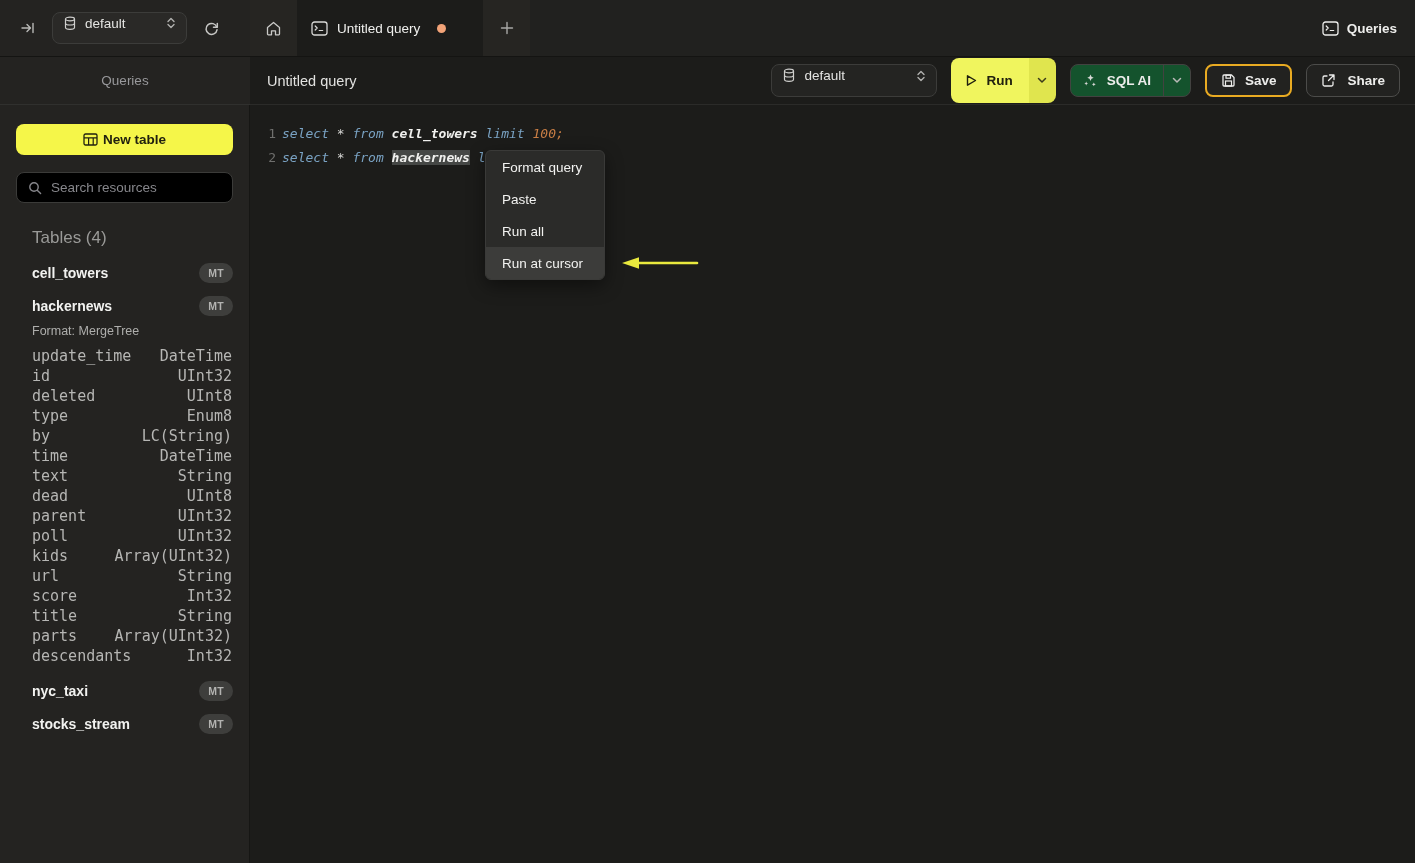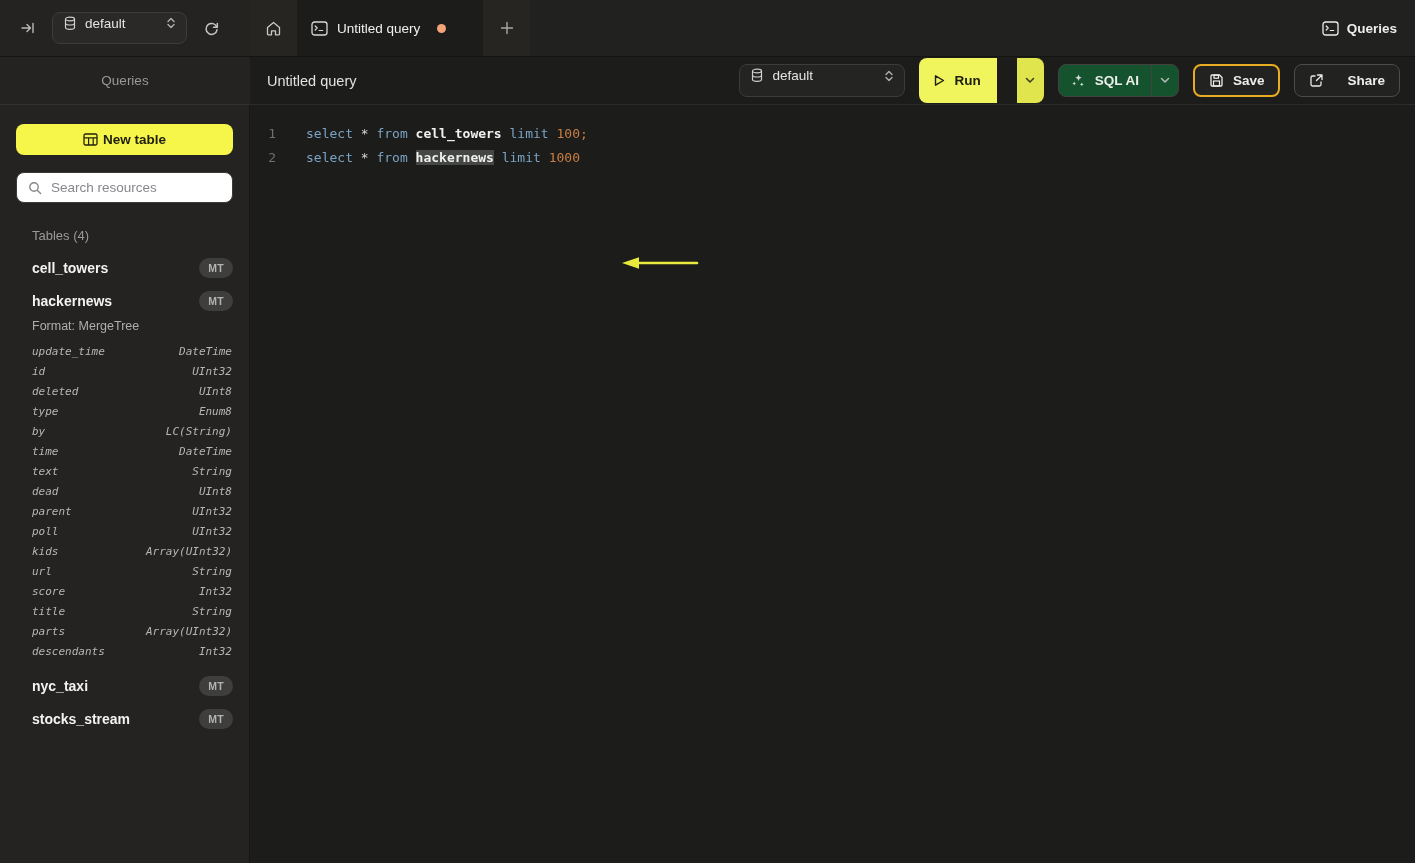--- a/index.html
+++ b/index.html
@@ -26,51 +26,51 @@
   .subbar { position:absolute; top:57px; left:0; width:1415px; height:48px; display:flex; }
   .subbar-left { width:250px; background:#242321; display:flex; border-bottom:1px solid #30302e; position:relative; }
   .side-tab { flex:1; display:flex; align-items:center; justify-content:center; font-size:13.5px; cursor:pointer; position:relative; }
   .side-tab.active { color:#ffffff; font-weight:600; }
   .side-tab.inactive { color:#98989b; }
   .side-tab.active::after { content:""; position:absolute; left:0; right:0; bottom:-1px; height:3px; background:#f5f649; }
   .subbar-main { flex:1; background:#1c1c1a; border-bottom:1px solid #2b2b29; display:flex; align-items:center; padding:0 15px 0 17px; gap:14px; }
   .query-title { font-size:14.5px; color:#e2e2e0; flex:1; }
   .subbar-main .select-box { width:166px; background:#242422; height:33px; }
 
-  .run-group { display:flex; height:45px; border-radius:8px; overflow:hidden; cursor:pointer;gap:20px; }
+  .run-group { display:flex; height:45px; border-radius:8px; overflow:hidden; cursor:pointer; }
   .run-main { display:flex; align-items:center; gap:9px; padding:0 16px 0 14px; background:#f0f55e; color:#20200f; font-size:13.5px; font-weight:600; }
   .run-caret { width:27px; display:flex; align-items:center; justify-content:center; background:#e0e54e; color:#3b3b1a; }
 
   .pill-btn { height:33px; display:flex; align-items:center; border:1px solid #424240; border-radius:8px; background:#14532d; cursor:pointer; font-size:13.5px; color:#ededeb; }
   .sqlai-left { display:flex; align-items:center; gap:9px; padding:0 12px; font-weight:600; }
   .sqlai-caret { width:27px; align-self:stretch; display:flex; align-items:center; justify-content:center; border-left:1px solid #424240; color:#b9b9b7; }
   .save-btn { gap:9px; padding:0 14px; border:2px solid #e9ab22; background:#222220; font-weight:600;text-align:right; }
-  .share-btn { gap:23px; padding:0 14px; border:1px solid #4c4c4a; background:#222220; font-weight:600; }
+  .share-btn { gap:11px; padding:0 14px; border:1px solid #4c4c4a; background:#222220; font-weight:600; }
 
   
   .sidebar { position:absolute; top:105px; left:0; width:250px; height:758px; background:#242321; border-right:1px solid #161614; overflow:hidden; }
   .new-table-btn { margin:19px 16px 0 16px; width:217px; height:31px; border-radius:8px; background:#f5f649; color:#21210f; font-size:13.5px; font-weight:600; display:flex; align-items:center; justify-content:center; gap:5px; cursor:pointer; }
-  .search-box { margin:17px 16px 0 16px; width:217px; height:31px; border:1px solid #3b3b39; border-radius:8px; display:flex; align-items:center; gap:9px; padding:0 11px; color:#84848a; cursor:text; background:#ffffff; }
+  .search-box { margin:17px 16px 0 16px; width:217px; height:31px; border:1px solid #3b3b39; border-radius:8px; display:flex; align-items:center; gap:9px; padding:0 11px; color:#84848a; cursor:text; background:#000000; }
   .search-box span { font-size:13.5px; color:#87878c; }
-  .section-label { margin:25px 0 0 32px; font-size:13px; color:#9a9a98; }
+  .section-label { margin:25px 0 0 32px; font-size:17px; color:#9a9a98; }
   .table-row { display:flex; align-items:center; margin:0 16px 0 32px; height:33px; cursor:pointer; }
   .table-row .tname { flex:1; font-size:14px; font-weight:600; color:#f2f2f0; }
   .badge { background:#3e3e3c; color:#b3b3b1; font-size:10.5px; font-weight:600; border-radius:10px; padding:4px 9px; letter-spacing:.3px; }
   .engine-line { margin:2px 0 8px 32px; font-size:12.5px; color:#aeaeac; }
-  .columns { margin:2px 17px 6px 32px; font-family:"DejaVu Sans Mono", monospace; font-size:11px;font-style:italic; }
+  .columns { margin:2px 17px 6px 32px; font-family:"DejaVu Sans Mono", monospace; font-size:15px; }
   .col-row { display:flex; height:20px; align-items:center; color:#b6b6b4; }
   .col-row .cname { flex:1; }
   .col-row .ctype { text-align:right; }
 
   
   .editor { position:absolute; top:105px; left:250px; width:1165px; height:758px; background:#1c1c1a; font-family:"DejaVu Sans Mono", monospace; }
   .code-lines { padding-top:16px; }
   .code-line { display:flex; height:24px; align-items:center; font-size:13px; }
   .line-number { width:26px; text-align:right; color:#6f6f6d; flex:none; }
-  .code-text { margin-left:30px; white-space:pre; }
+  .code-text { margin-left:6px; white-space:pre;font-style:italic; }
   .tok-kw { color:#7aa3c4; }
   .tok-star { color:#d6d6d4; }
   .tok-tbl { color:#f0f0ee; font-weight:bold; }
   .tok-tblsel { color:#f0f0ee; font-weight:bold; background:#454745; }
   .tok-num { color:#c97e45; }
 
   
   .ctx-menu { position:absolute; top:150px; left:485px; width:120px; background:#2b2b29; border:1px solid #3a3a38; border-radius:6px; box-shadow:0 6px 18px rgba(0,0,0,.45); padding:0; z-index:5; overflow:hidden; }
   .ctx-item { height:32px; display:flex; align-items:center; padding:0 16px; font-size:13.5px; color:#f2f2f0; font-family:"Liberation Sans", sans-serif; cursor:pointer; white-space:nowrap; }
   .ctx-item.highlighted { background:#3c3c3a; }
@@ -359,20 +359,26 @@
           <span class="line-number">1</span>
           <span class="code-text"><span class="tok-kw">select</span> <span class="tok-star">*</span> <span class="tok-kw">from</span> <span class="tok-tbl">cell_towers</span> <span class="tok-kw">limit</span> <span class="tok-num">100;</span></span>
         </div>
         <div class="code-line">
           <span class="line-number">2</span>
           <span class="code-text"><span class="tok-kw">select</span> <span class="tok-star">*</span> <span class="tok-kw">from</span> <span class="tok-tblsel">hackernews</span> <span class="tok-kw">limit</span> <span class="tok-num">1000</span></span>
         </div>
       </div>
   </div>
 
+  <div class="ctx-menu">
+    <div class="ctx-item">Format query</div>
+    <div class="ctx-item">Paste</div>
+    <div class="ctx-item">Run all</div>
+    <div class="ctx-item highlighted">Run at cursor</div>
+  </div>
 
   <div class="annot-arrow">
     <svg width="80" height="16" viewBox="0 0 80 16">
         <path d="M18 8H77" stroke="#e9e93e" stroke-width="2.6" stroke-linecap="round"></path>
         <path d="M2 8L19 2.2V13.8z" fill="#e9e93e"></path>
       </svg>
   </div>
 
 </div>
 

